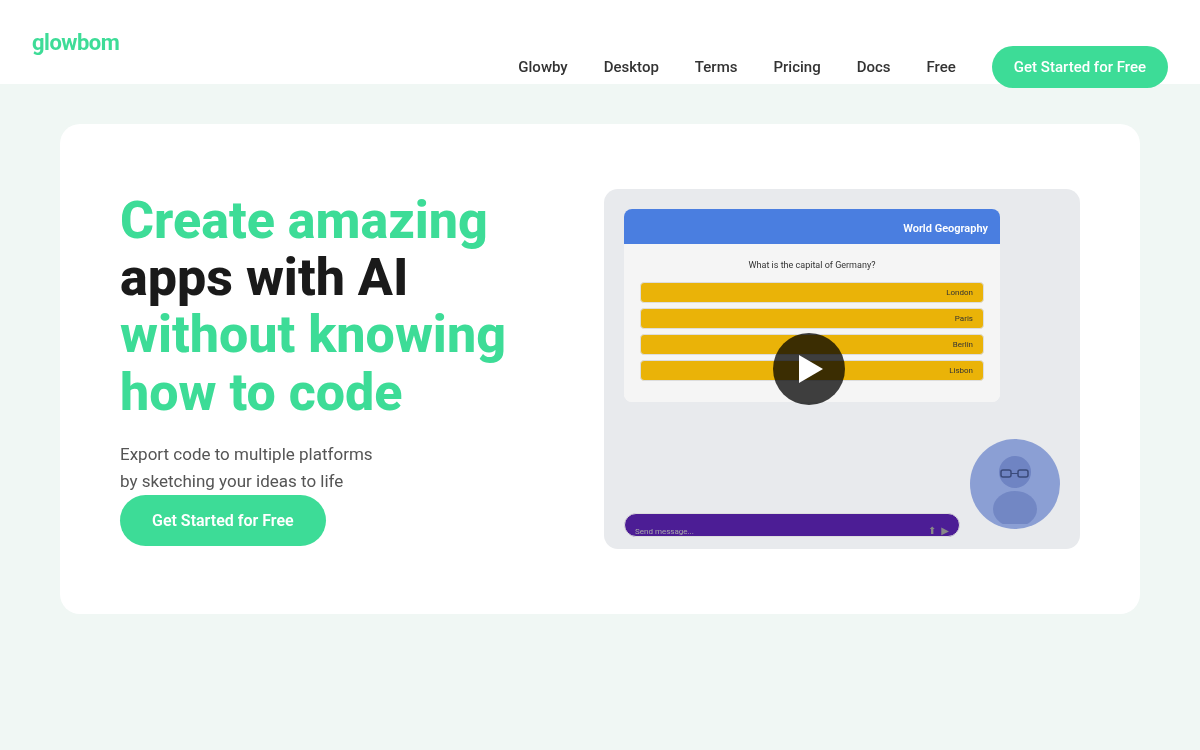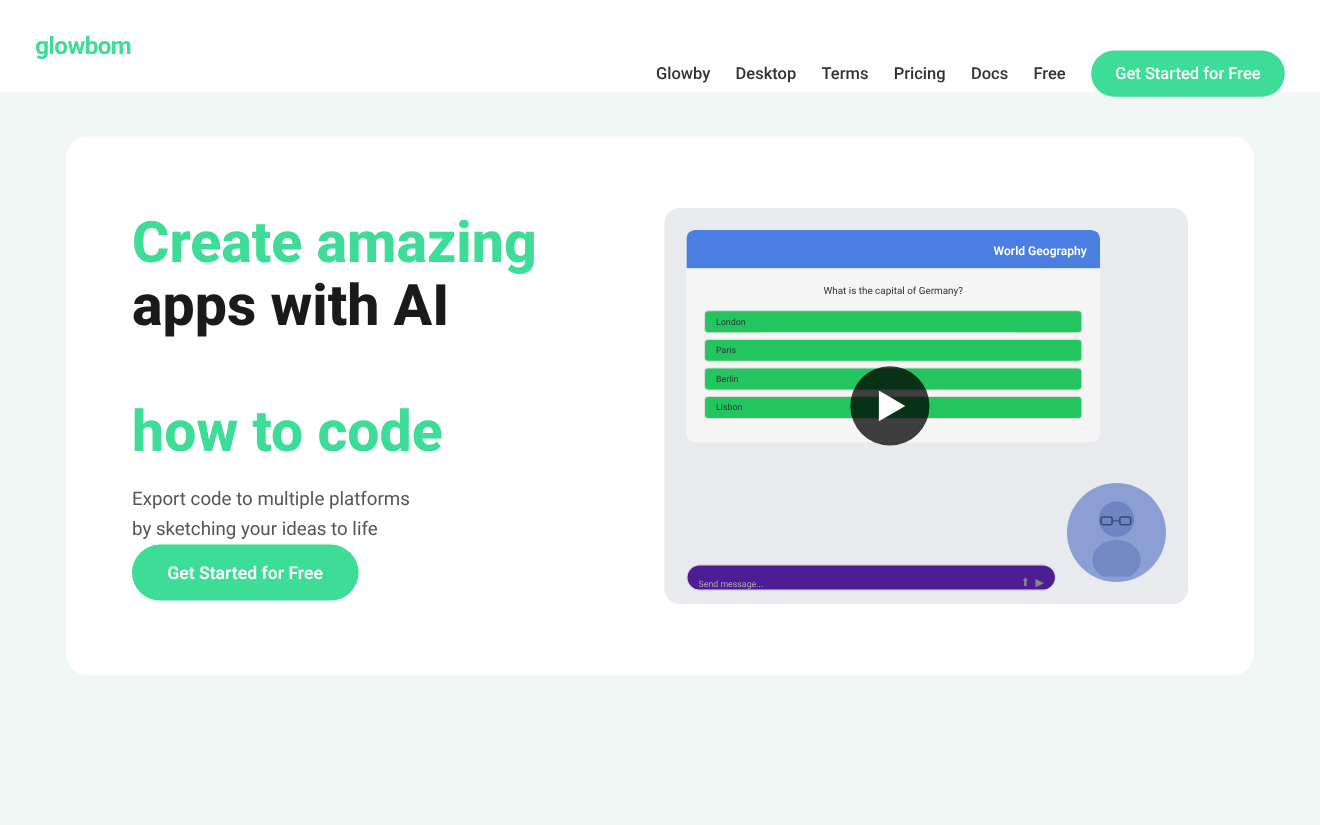--- a/index.html
+++ b/index.html
@@ -29,21 +29,21 @@
     .logo {
       font-size: 22px;
       font-weight: 700;
       color: #3ddc97;
       letter-spacing: -0.5px;
     }
 
     .nav-links {
       display: flex;
       align-items: center;
-      gap: 23px;
+      gap: 36px;
       list-style: none;
       margin-top: 48px;
     }
 
     .nav-links a {
       text-decoration: none;
       color: #333;
       font-size: 15px;
       font-weight: 500;
     }
@@ -150,28 +150,28 @@
     }
 
     .quiz-question {
       font-size: 9px;
       color: #333;
       text-align: center;
       margin-bottom: 12px;
     }
 
     .quiz-option {
-      background: #22c55e;
+      background: #eab308;
       border: 1px solid #ddd;
       border-radius: 4px;
       padding: 5px 10px;
       font-size: 8px;
       color: #333;
       margin-bottom: 5px;
-      text-align: left;
+      text-align: right;
     }
 
     
     .play-overlay {
       position: absolute;
       top: 50%;
       left: 43%;
       transform: translate(-50%, -50%);
       width: 72px;
       height: 72px;
@@ -257,21 +257,21 @@
   </ul>
 </nav>
 
 <div class="hero-wrapper">
   <div class="hero-card">
 
     <div class="hero-text">
       <h1 class="hero-heading">
         <span class="green">Create amazing</span><br>
         <span class="dark">apps with AI</span><br>
-        <br>
+        <span class="green">without knowing</span><br>
         <span class="green">how to code</span>
       </h1>
       <p class="hero-subtitle">
         <span>Export code to multiple platforms</span><br>
         <span>by sketching your ideas to life</span>
       </p>
       <a class="hero-btn" href="#">Get Started for Free</a>
     </div>
 
     <div class="hero-preview">

